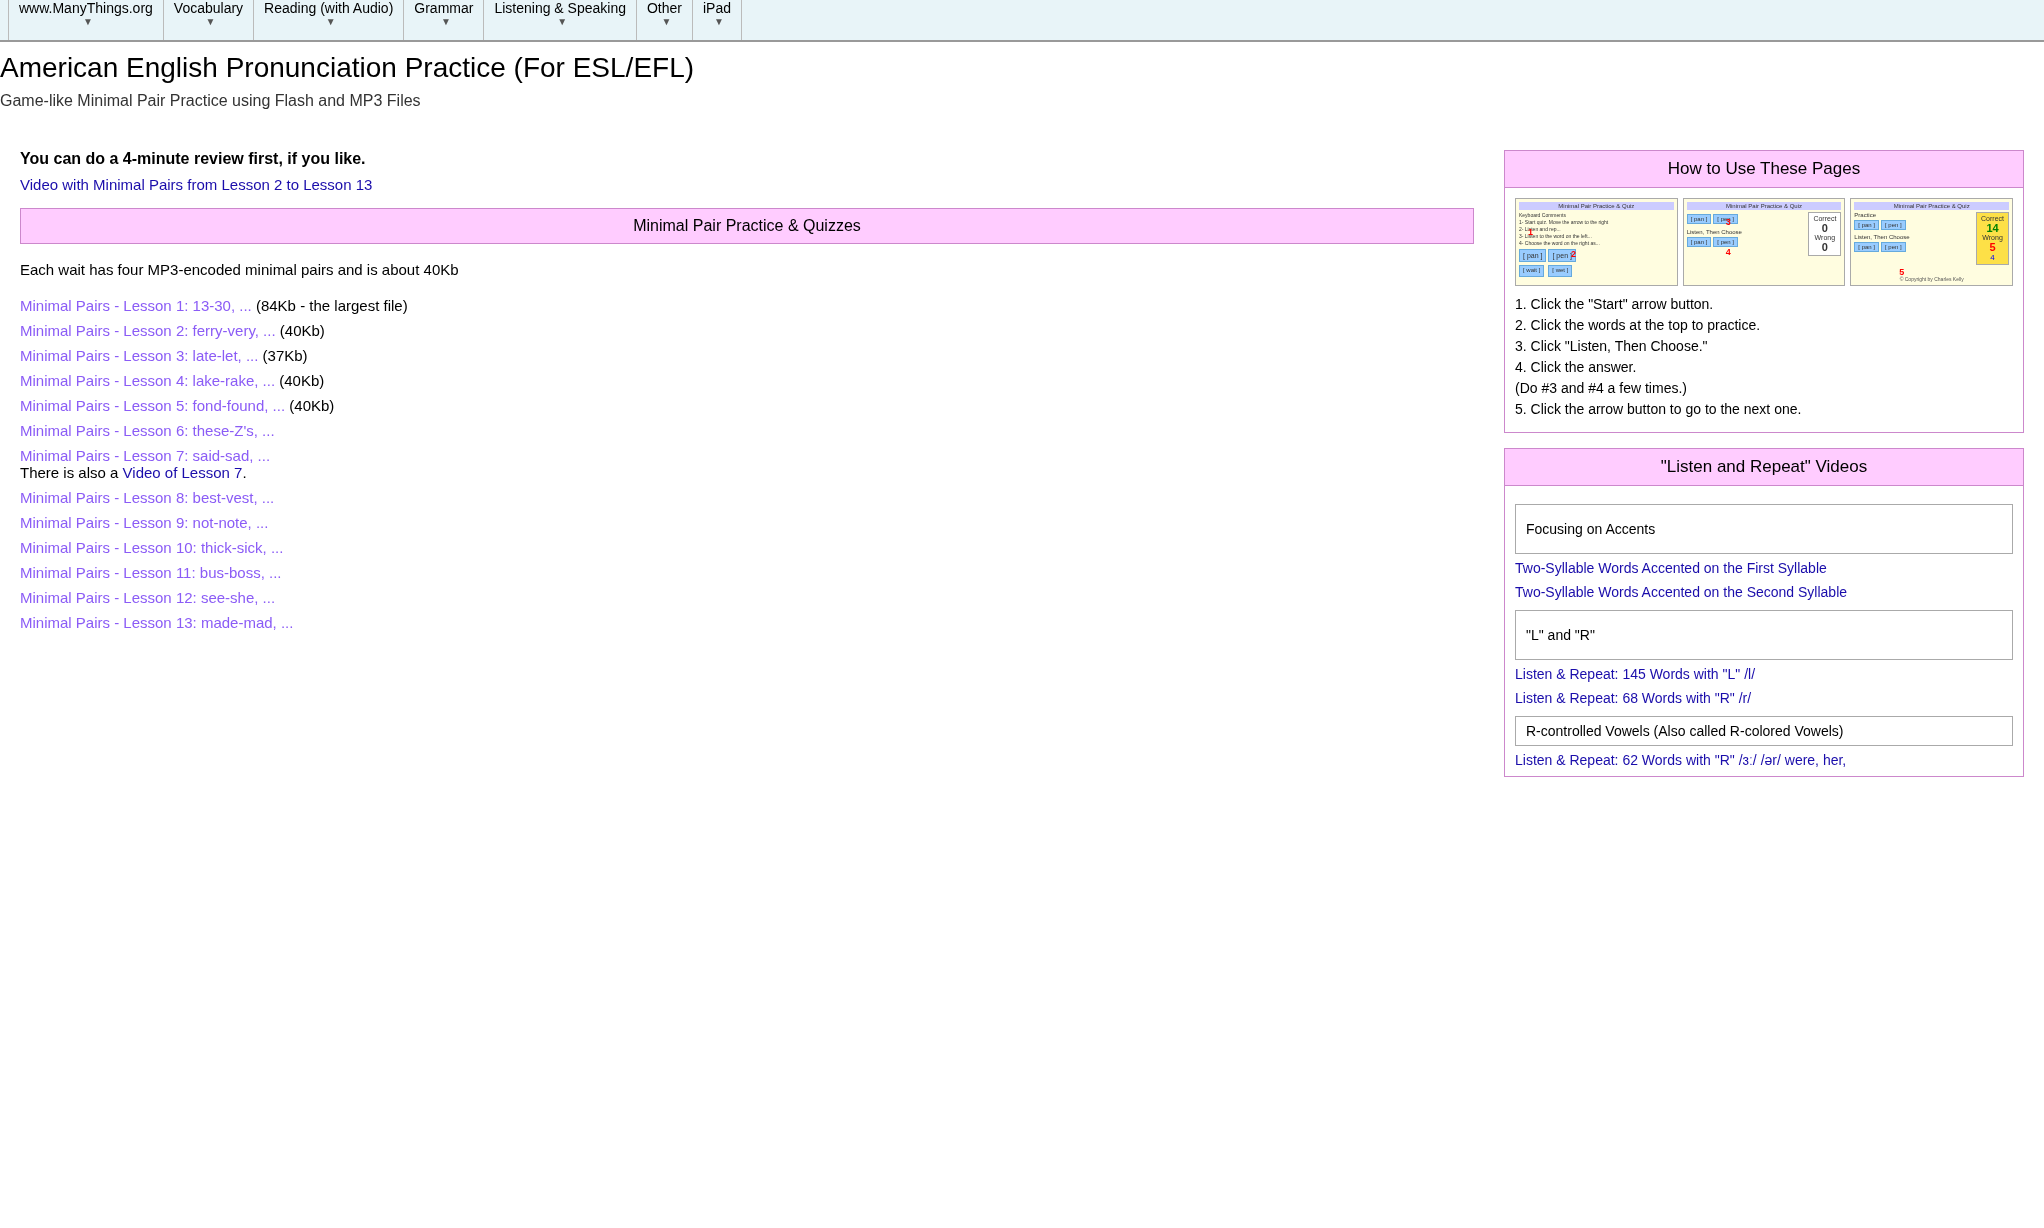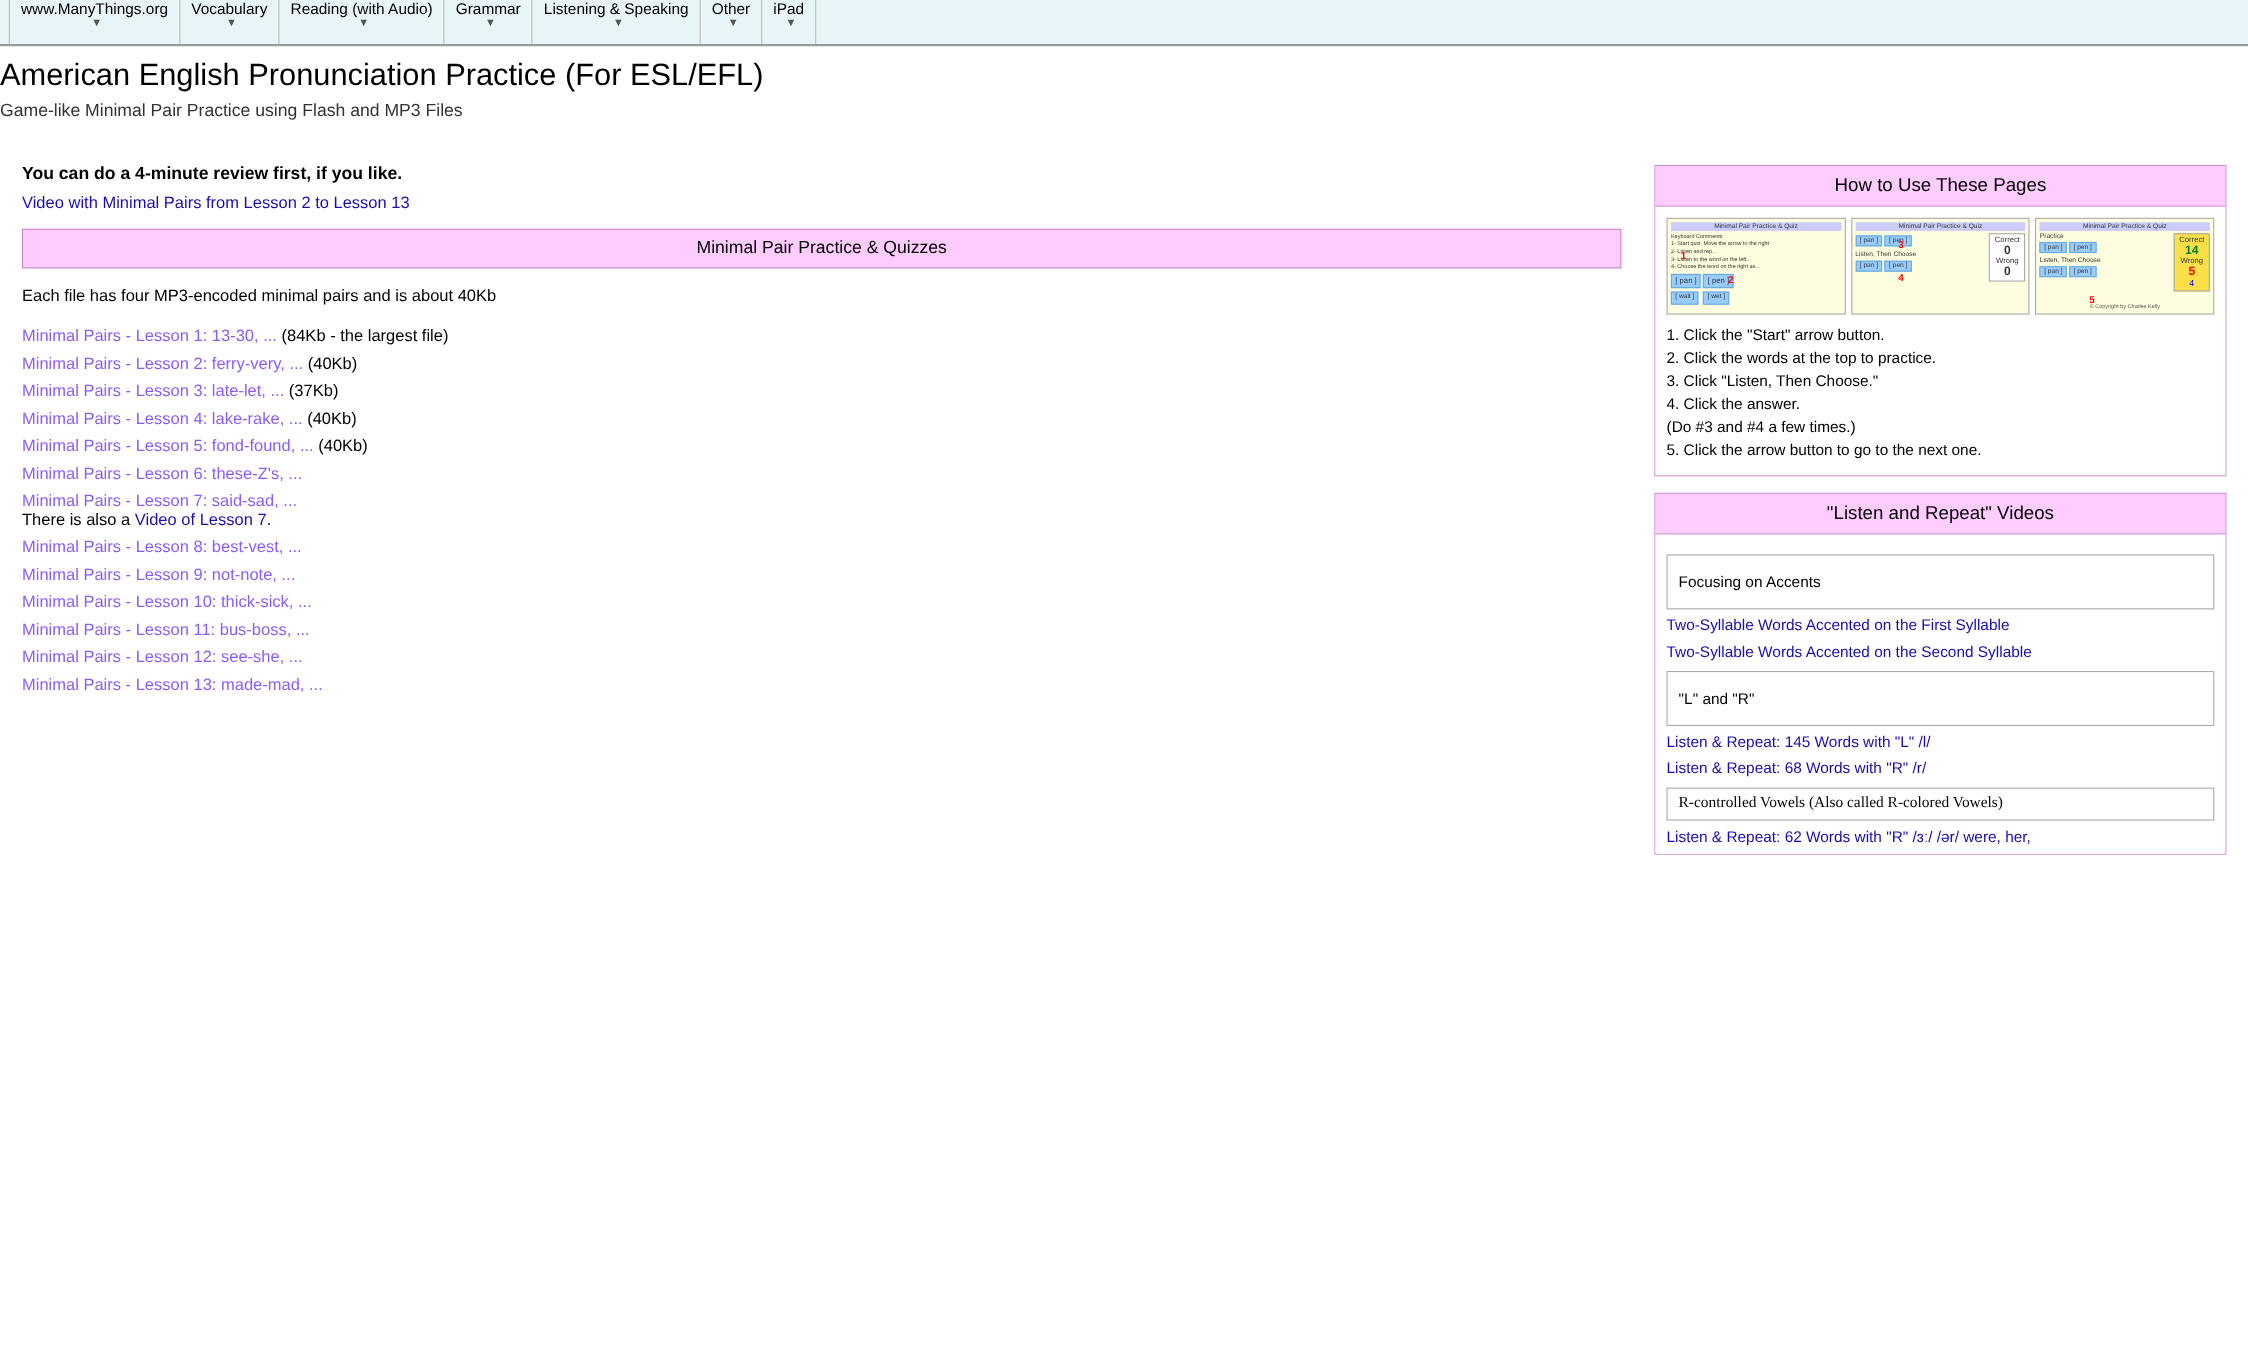--- a/index.html
+++ b/index.html
@@ -201,21 +201,20 @@
       background: #fff;
       padding: 8px 10px;
     }
 
     .r-controlled-box {
       border: 1px solid #aaa;
       padding: 6px 10px;
       margin: 10px 0 6px 0;
       font-size: 14px;
       background: #fff;
-      font-family: Liberation Serif, serif;
     }
   </style>
 </head>
 <body>
 
 <nav id="navbar">
   <div class="nav-item">
     <span>www.ManyThings.org</span>
     <span class="nav-arrow">▼</span>
   </div>
@@ -254,21 +253,21 @@
 
   <div id="left-col">
 
     <p class="bold-text">You can do a 4-minute review first, if you like.</p>
     <a class="blue-link">Video with Minimal Pairs from Lesson 2 to Lesson 13</a>
 
     <div class="pink-box">
       <span>Minimal Pair Practice &amp; Quizzes</span>
     </div>
 
-    <p class="body-text">Each file has four MP3-encoded minimal pairs and is about 40Kb</p>
+    <p class="body-text">Each wait has four MP3-encoded minimal pairs and is about 40Kb</p>
 
     
     <div class="lesson-line">
       <a class="blue-link lesson-link" style="display:inline">Minimal Pairs - Lesson 1: 13-30, ...</a><span> (84Kb - the largest file)</span>
     </div>
     <div class="lesson-line">
       <a class="blue-link lesson-link" style="display:inline">Minimal Pairs - Lesson 2: ferry-very, ...</a><span> (40Kb)</span>
     </div>
     <div class="lesson-line">
       <a class="blue-link lesson-link" style="display:inline">Minimal Pairs - Lesson 3: late-let, ...</a><span> (37Kb)</span>

